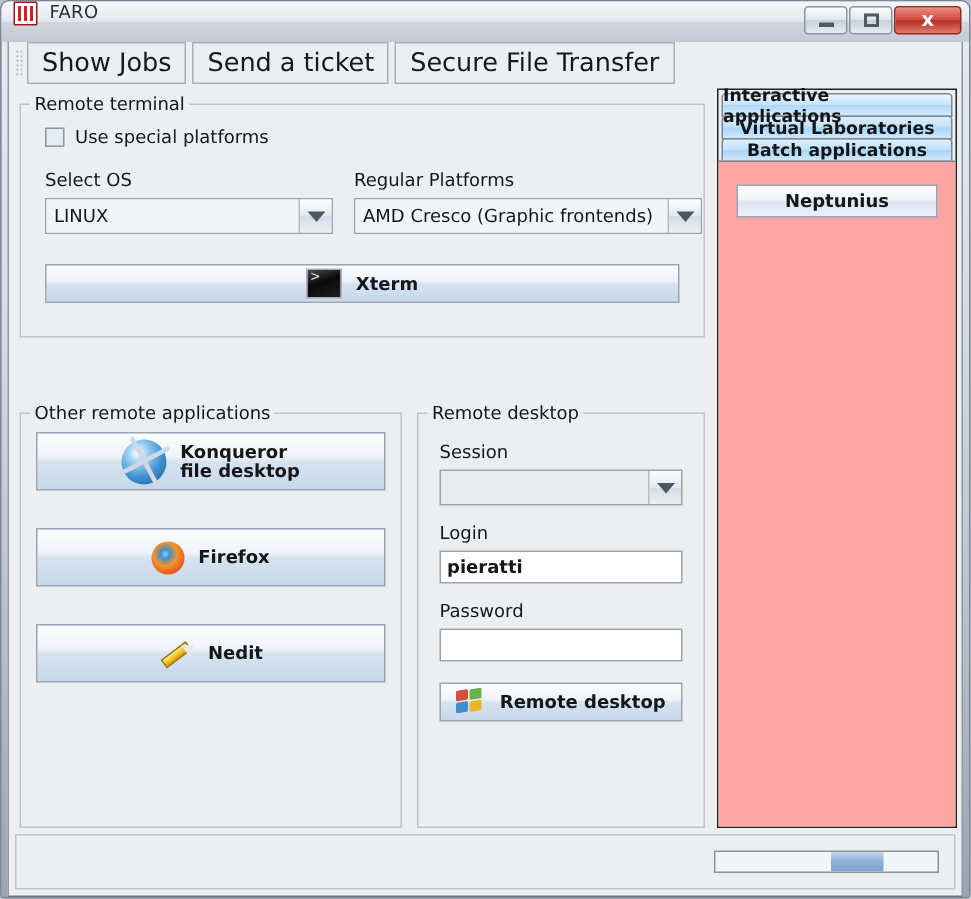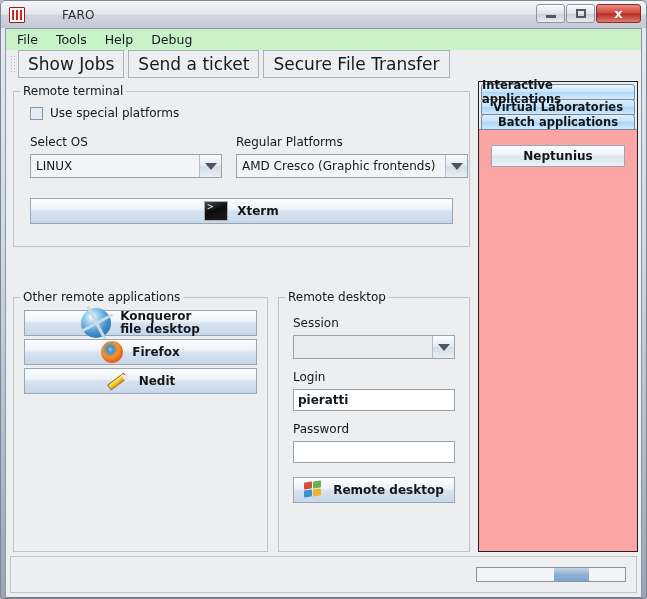--- a/index.html
+++ b/index.html
@@ -27,22 +27,21 @@
   }
 
   
   .titlebar {
     height: 27px;
     flex: 0 0 27px;
     position: relative;
     background: linear-gradient(180deg,#f4f6f9 0%, #e4e8ee 48%, #cfd6df 52%, #c3cad5 100%);
     border-radius: 5px 5px 0 0;
     display: flex;
-    align-items: center;
-    gap: 29px;
+    align-items: flex-start;
   }
   .title-icon {
     width: 16px; height: 16px;
     margin-left: 8px;
     background: #ffffff;
     border: 1px solid #9a1b1b;
     border-radius: 1px;
     position: relative;
     box-sizing: border-box;
   }
@@ -286,21 +285,21 @@
     align-items: center;
     justify-content: center;
     box-sizing: border-box;
     font-size: 12px;
     color: #14171a;
     cursor: default;
     position: relative;
   }
   .gbtn .lbl { font-weight: bold; }
   .btn-xterm { height: 26px; margin: 20px 6px 0 6px; }
-  .app-btn { height: 26px; margin-bottom: 3px; }
+  .app-btn { height: 39px; margin-bottom: 25px; }
   .app-btn .lbl { text-align: left; line-height: 13px; }
   .btn-remote-desktop { height: 26px; margin-top: 14px; }
   .btn-neptunius {
     height: 22px;
     margin: 14px 12px 0 12px;
     background: linear-gradient(180deg,#fcfdff 0%, #eff3f8 45%, #dde5ef 52%, #eaf0f7 100%);
   }
   .btn-neptunius .lbl { font-weight: bold; font-size: 12px; }
 
   
@@ -453,26 +452,20 @@
       </div>
       <div class="win-btn">
         <div class="glyph-max"></div>
       </div>
       <div class="win-btn close">
         <div class="glyph-close">x</div>
       </div>
     </div>
   </div>
 
-  <div class="menubar">
-    <div class="menu-item">File</div>
-    <div class="menu-item">Tools</div>
-    <div class="menu-item">Help</div>
-    <div class="menu-item">Debug</div>
-  </div>
 
   <div class="toolbar">
     <div class="grip"></div>
     <div class="tb-btn">Show Jobs</div>
     <div class="tb-btn">Send a ticket</div>
     <div class="tb-btn">Secure File Transfer</div>
   </div>
 
   <div class="content">
 

